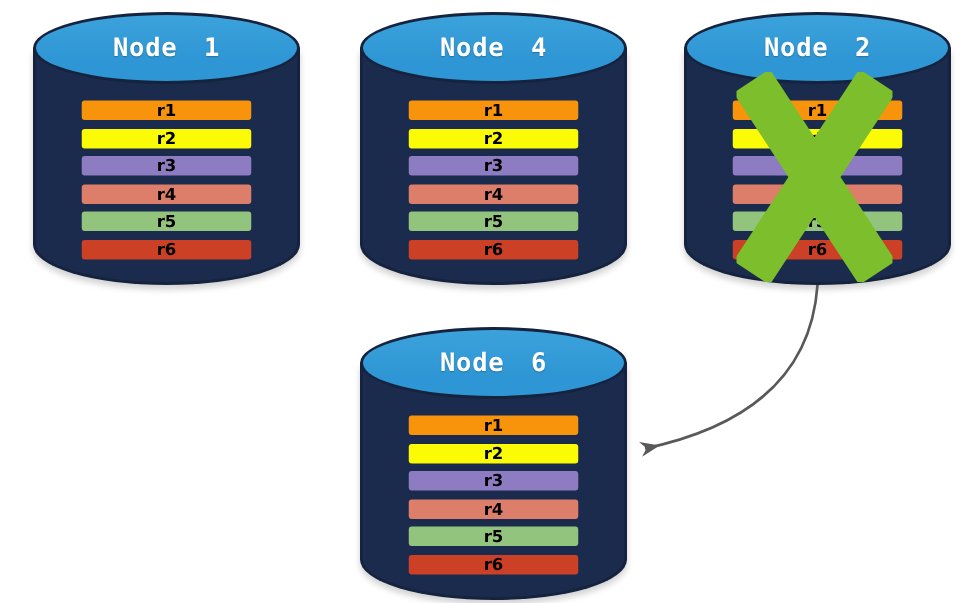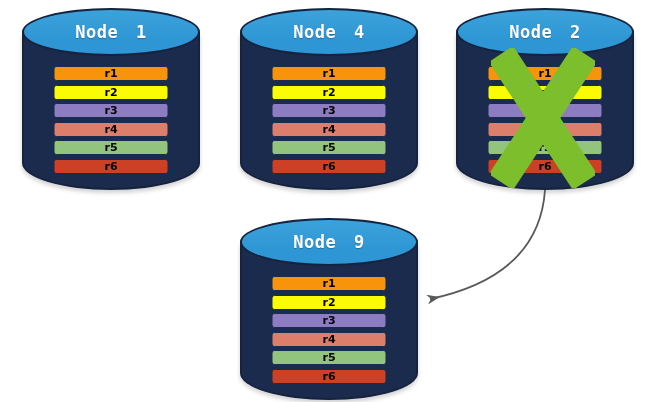--- a/index.html
+++ b/index.html
@@ -123,21 +123,21 @@
       </div>
     <svg class="x-overlay" viewBox="0 0 104 140">
       <line x1="10" y1="6" x2="94" y2="134" stroke="var(--x-color,#7CBE2B)" stroke-width="29" stroke-linecap="butt"></line>
       <line x1="94" y1="6" x2="10" y2="134" stroke="var(--x-color,#7CBE2B)" stroke-width="29" stroke-linecap="butt"></line>
     </svg>
   </div>
 
   <div class="node" style="left:240px; top:218px;">
     <div class="cyl-body"></div>
     <div class="cyl-top">
-      <span class="node-title">Node 9</span>
+      <span class="node-title">Node 6</span>
     </div>
     <div class="bars">
         <div class="bar" style="background: rgb(247, 148, 11);">r1</div>
         <div class="bar" style="background: rgb(251, 251, 6);">r2</div>
         <div class="bar" style="background: rgb(142, 124, 195);">r3</div>
         <div class="bar" style="background: rgb(221, 126, 107);">r4</div>
         <div class="bar" style="background: rgb(147, 196, 125);">r5</div>
         <div class="bar" style="background: rgb(204, 65, 37);">r6</div>
       </div>
   </div>

